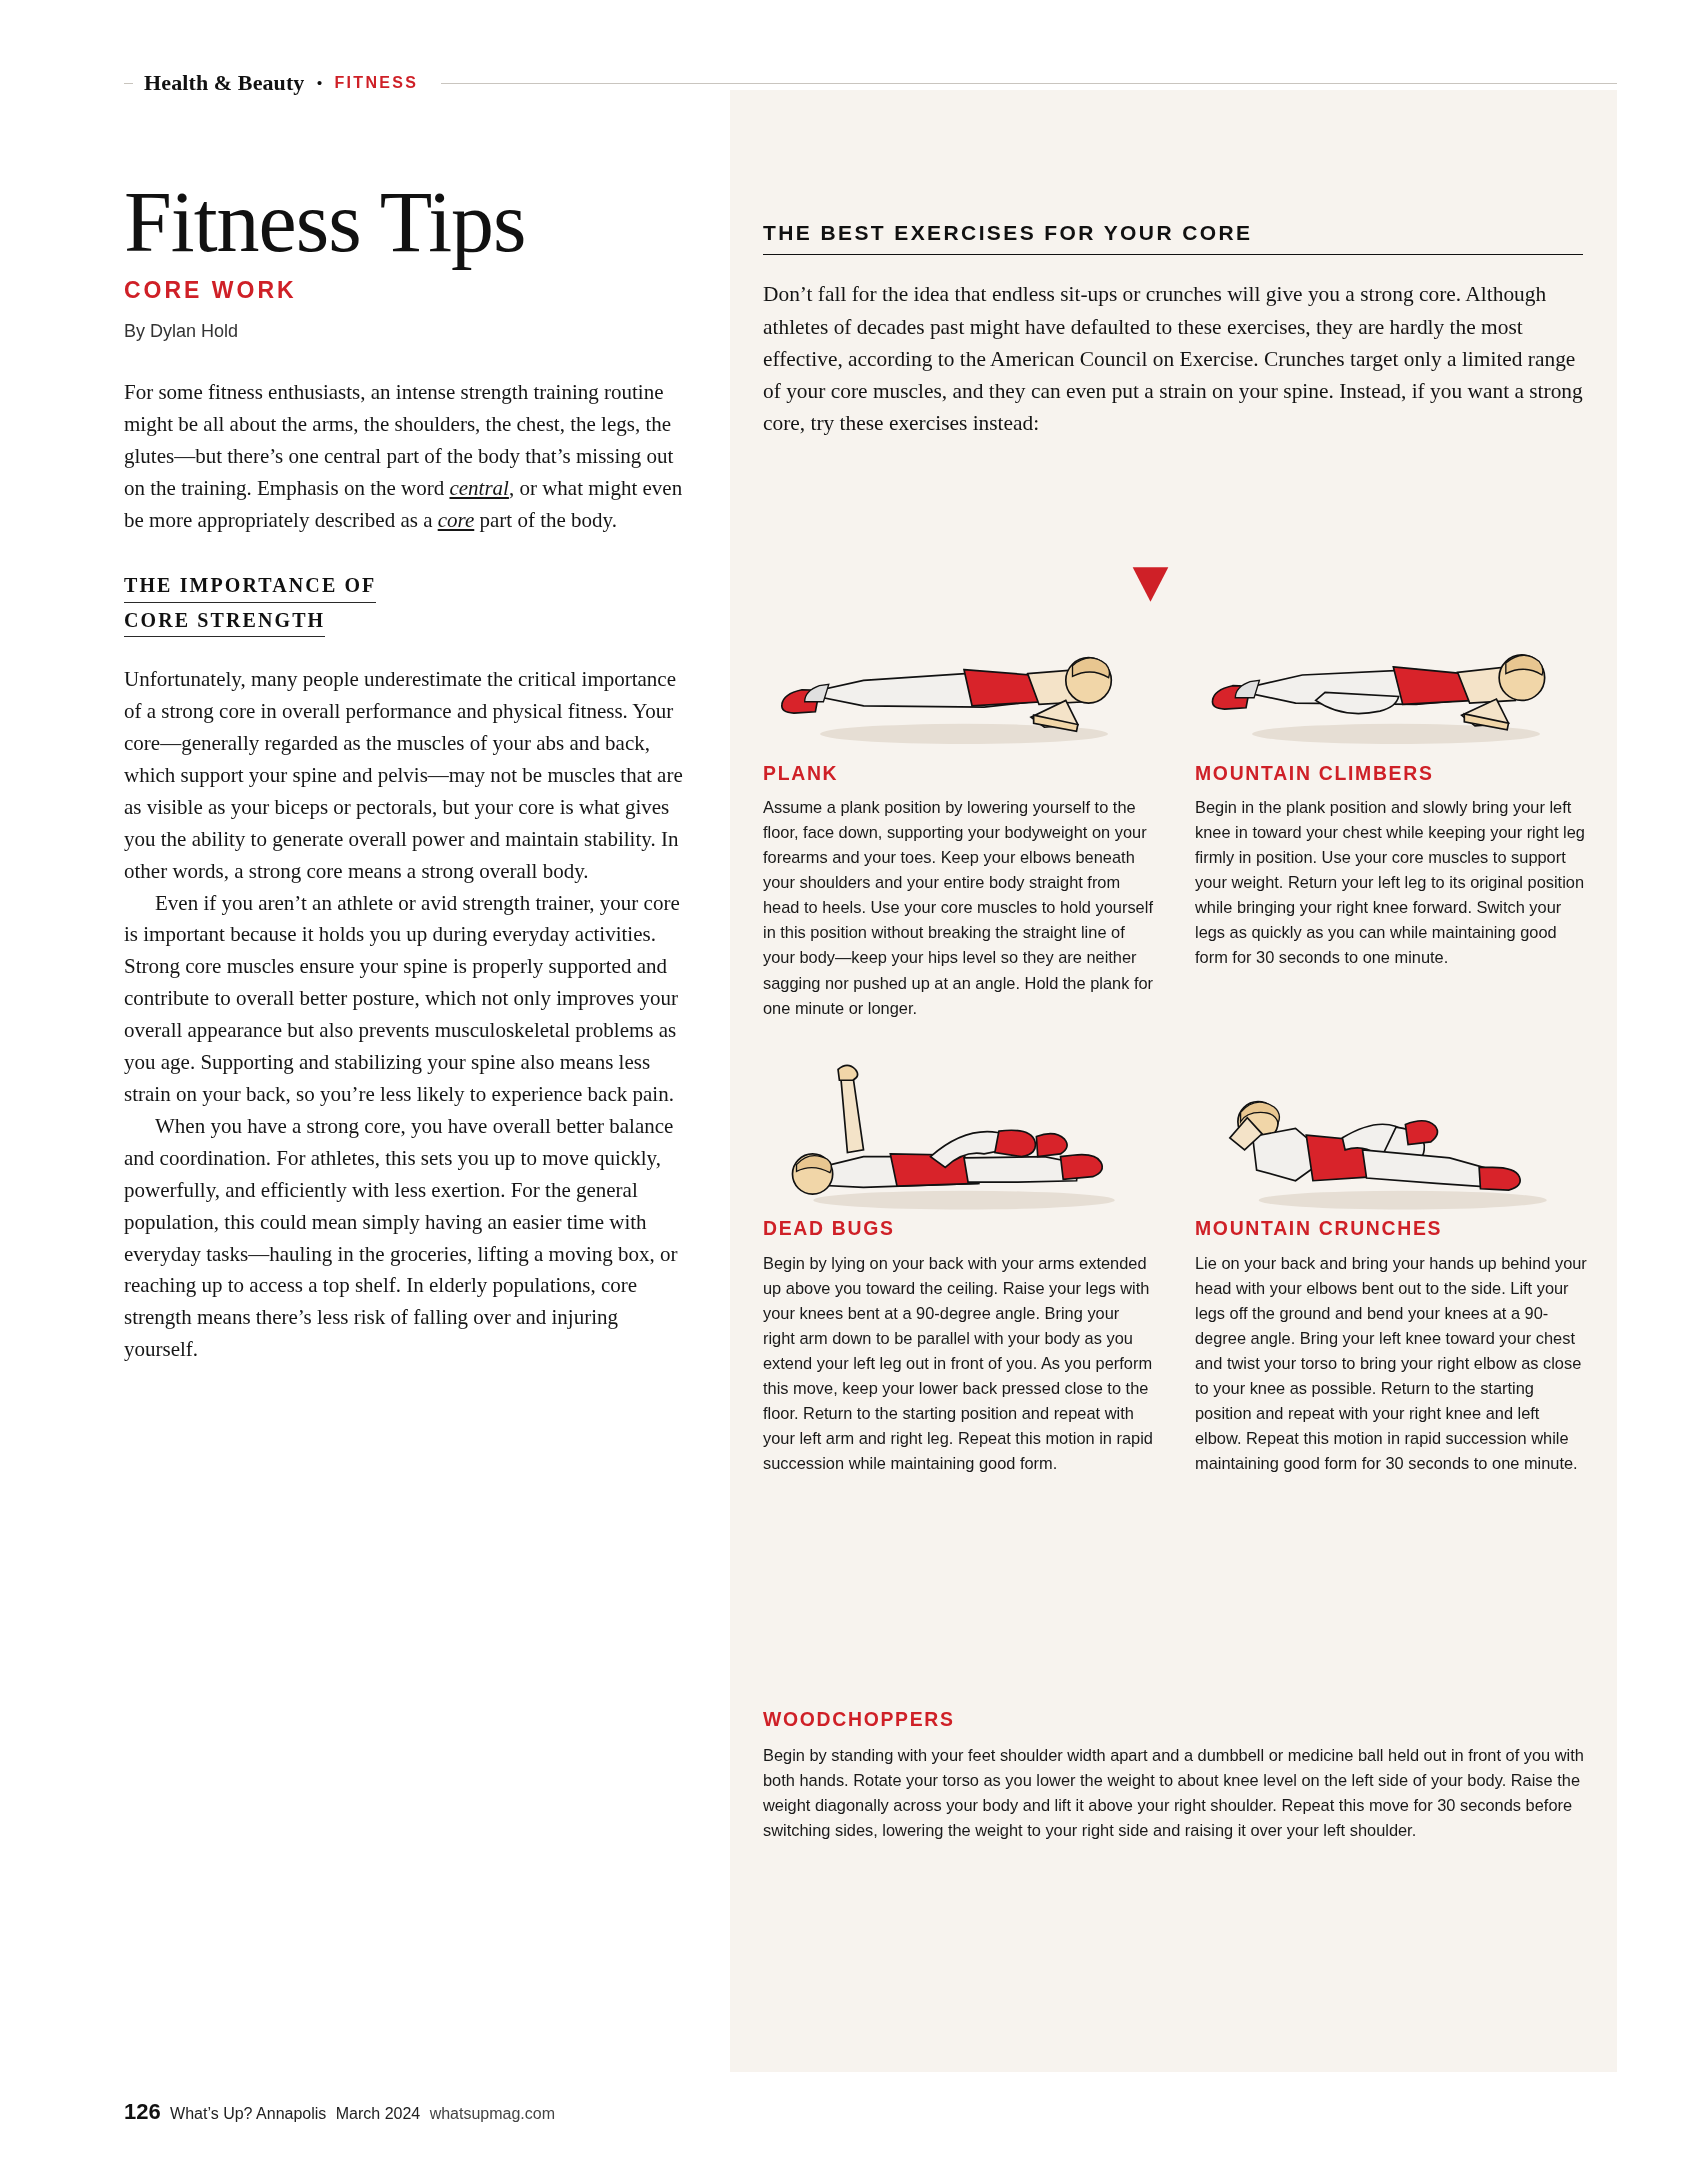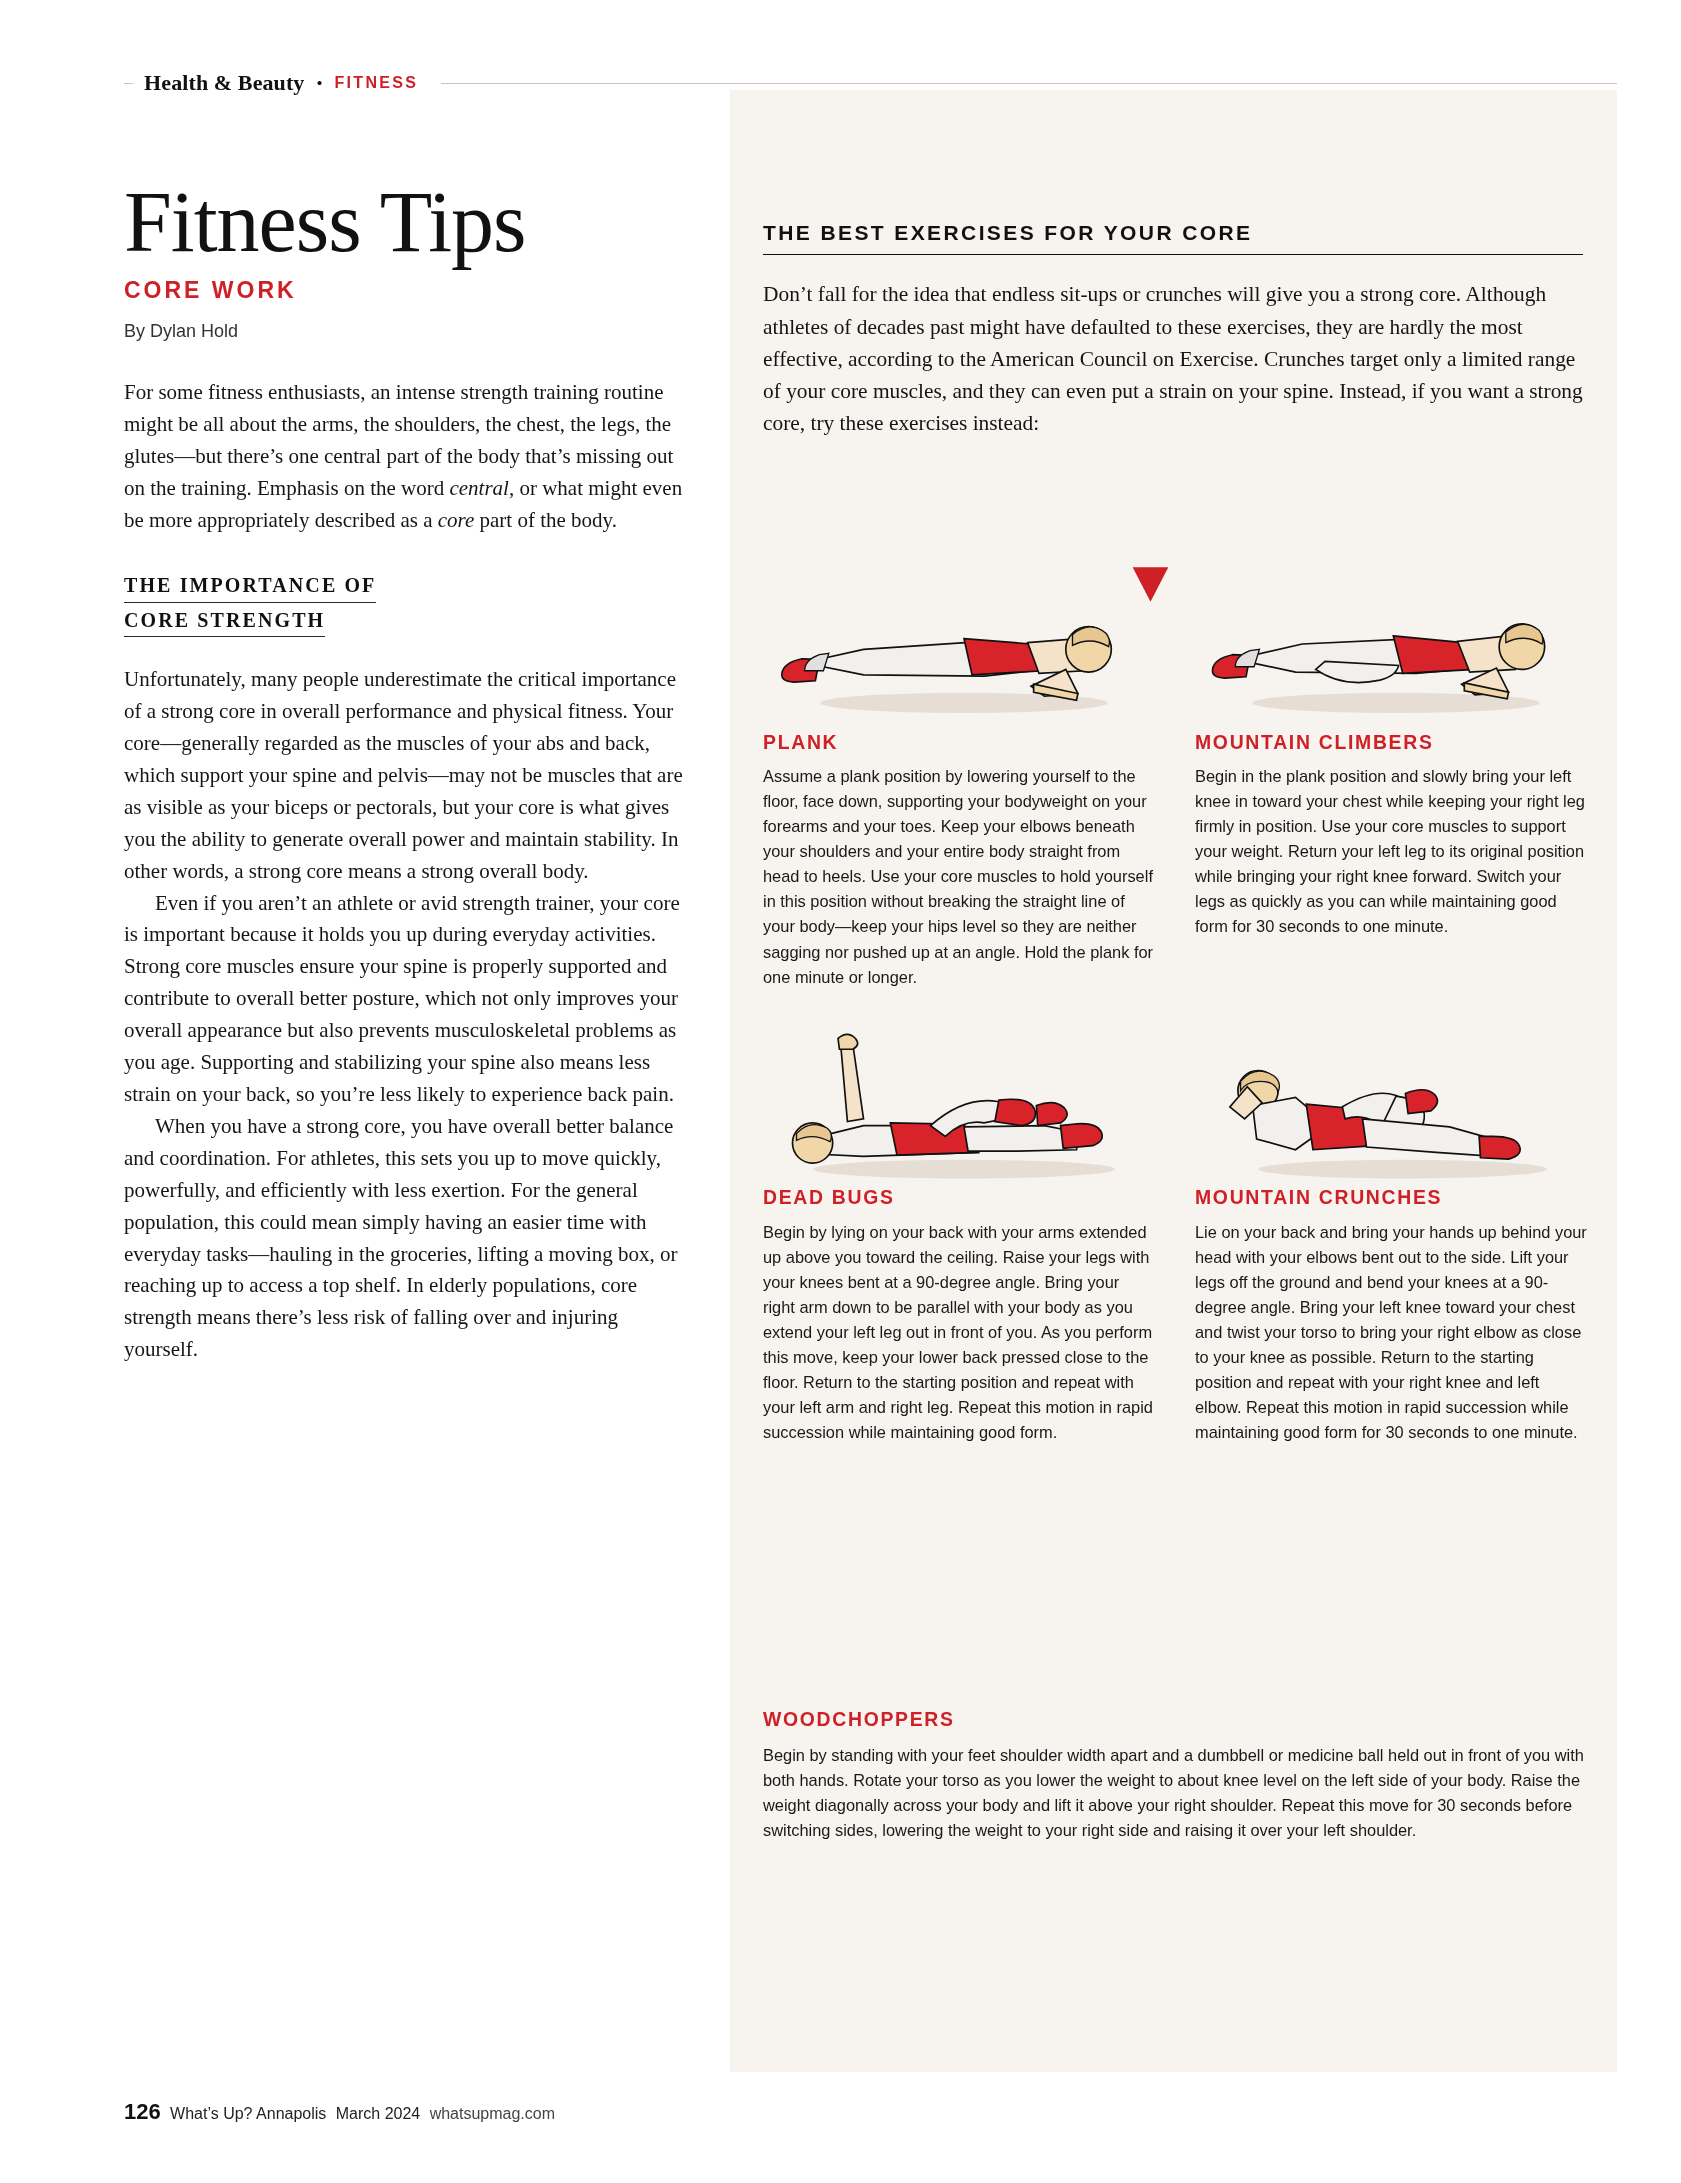--- a/index.html
+++ b/index.html
@@ -124,21 +124,21 @@
     font-size: 20px;
     font-weight: 700;
     letter-spacing: 2.1px;
     color: #111111;
     line-height: 1.35;
     border-bottom: 1px solid #2a2a2a;
     display: table;
     padding-bottom: 2.7px;
     margin-bottom: 4px;
   }
-  em { font-style: italic; }
+  em { font-style: italic; text-decoration: underline; }
 
   
   .right-col {
     position: absolute;
     left: 763px;
     top: 221px;
     width: 820px;
   }
   .right-head {
     font-family: "Liberation Sans", sans-serif;
@@ -155,21 +155,21 @@
     font-size: 21.4px;
     line-height: 1.5;
     color: #141414;
     margin: 0;
   }
 
   
   .grid {
     position: absolute;
     left: 763px;
-    top: 569px;
+    top: 600px;
     width: 823px;
     display: grid;
     grid-template-columns: 392px 392px;
     column-gap: 40px;
   }
   .cell { position: relative; }
   .ex-title {
     font-family: "Liberation Sans", sans-serif;
     font-size: 19.4px;
     font-weight: 700;

